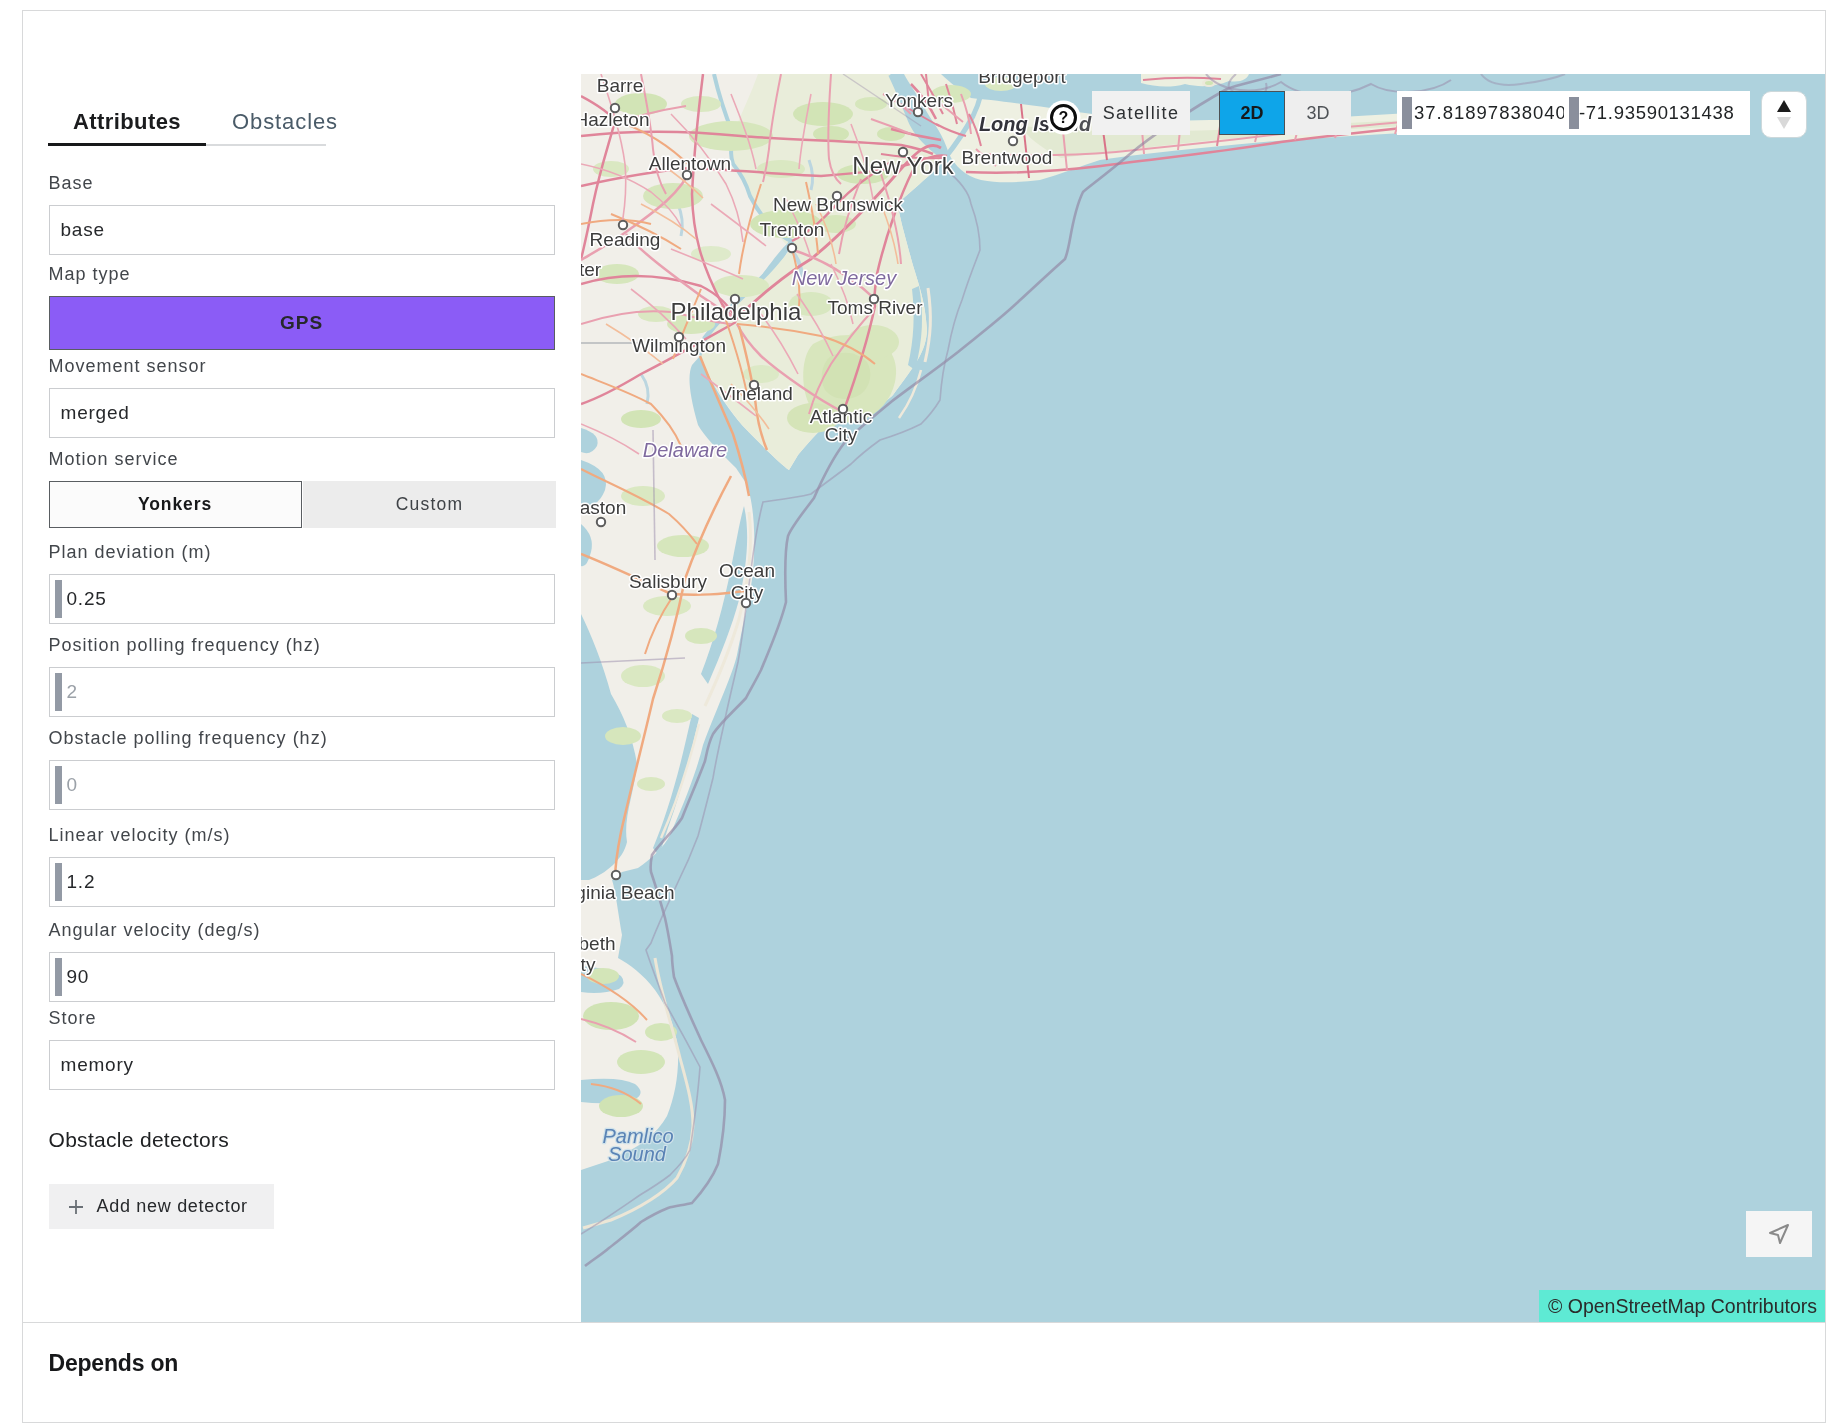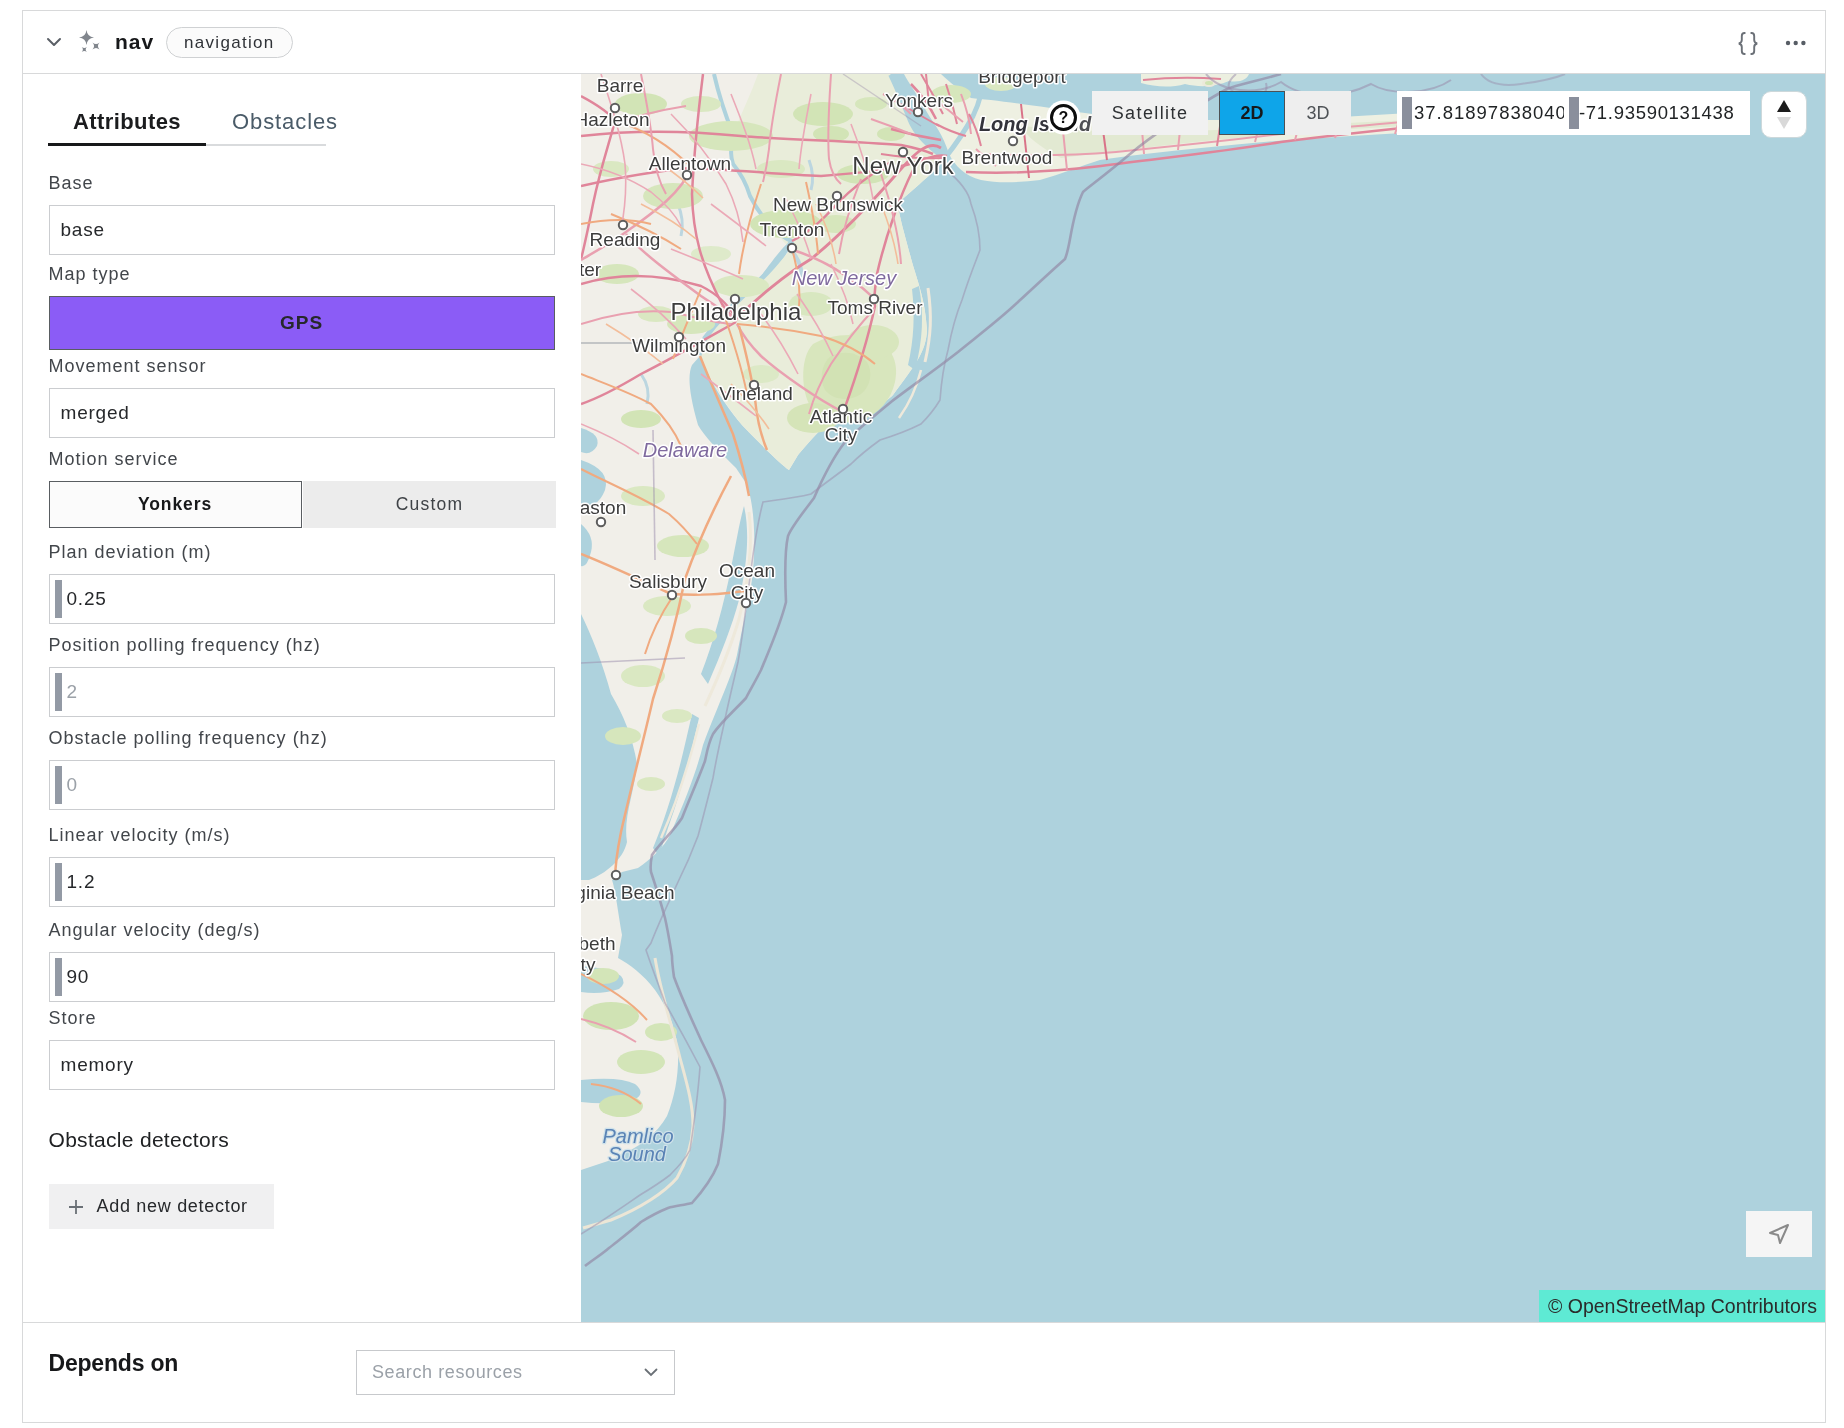--- a/index.html
+++ b/index.html
@@ -7,41 +7,20 @@
 #header{position:absolute;left:0;top:0;width:100%;height:63px;border-bottom:1px solid #d8d9da}
 .lbl{position:absolute;left:25.5px;width:506px;font-size:18px;color:#42464b;letter-spacing:1px;line-height:22px}
 .inp{position:absolute;left:25.5px;width:506px;height:50px;border:1px solid #cbcdd0;background:#fff;font-size:19px;color:#26282b;display:flex;align-items:center;padding-left:11px;letter-spacing:.8px}
 .num{padding-left:17px}
 .handle{position:absolute;left:5px;top:5px;bottom:5px;width:7px;background:#939aa5}
 .ph{color:#9ba1a8}
 </style></head>
 <body>
 <div id="card">
 
-  <div id="header">
-    <svg class="abs" style="left:23px;top:26px" width="16" height="10" viewBox="0 0 16 10">
-        <path d="M2 2 L8 8 L14 2" fill="none" stroke="#5a5f66" stroke-width="2" stroke-linecap="round" stroke-linejoin="round"></path>
-      </svg>
-    <svg class="abs" style="left:53px;top:19px" width="30" height="29" viewBox="0 0 30 29" fill="#81868d">
-        <path d="M10.5,0.0 Q11.25,6.75 18.0,7.5 Q11.25,8.25 10.5,15.0 Q9.75,8.25 3.0,7.5 Q9.75,6.75 10.5,0.0 Z"></path>
-        <path d="M20,11.0 Q20.25,15.75 25.0,16 Q20.25,16.25 20,21.0 Q19.75,16.25 15.0,16 Q19.75,15.75 20,11.0 Z" transform="rotate(45 20 16)"></path>
-        <path d="M8.3,15.9 Q8.48,19.32 11.9,19.5 Q8.48,19.68 8.3,23.1 Q8.120000000000001,19.68 4.700000000000001,19.5 Q8.120000000000001,19.32 8.3,15.9 Z" transform="rotate(45 8.3 19.5)"></path>
-      </svg>
-    <div class="abs" style="left:92px;top:19px;font-size:21px;font-weight:bold;color:#17181a;letter-spacing:1px">nav</div>
-    <div class="abs" style="left:143px;top:16px;height:31px;padding:0 17px;border:1px solid #cfd1d3;border-radius:16px;background:#fbfbfb;font-size:17px;color:#2f3237;display:flex;align-items:center;letter-spacing:1.3px">navigation</div>
-    <svg class="abs" style="left:1714px;top:21px" width="22" height="23" viewBox="0 0 22 23" fill="none" stroke="#6b7077" stroke-width="1.9" stroke-linecap="square">
-        <path d="M7.5,1 C5.5,1 4.8,2.2 4.8,4 L4.8,8 C4.8,10 3.8,11 1.8,11.5 C3.8,12 4.8,13 4.8,15 L4.8,19 C4.8,20.8 5.5,22 7.5,22"></path>
-        <path d="M14.5,1 C16.5,1 17.2,2.2 17.2,4 L17.2,8 C17.2,10 18.2,11 20.2,11.5 C18.2,12 17.2,13 17.2,15 L17.2,19 C17.2,20.8 16.5,22 14.5,22"></path>
-      </svg>
-    <svg class="abs" style="left:1762px;top:28px" width="22" height="8" viewBox="0 0 22 8" fill="#575d65">
-        <circle cx="3" cy="4" r="2.2"></circle>
-        <circle cx="10.7" cy="4" r="2.2"></circle>
-        <circle cx="18.4" cy="4" r="2.2"></circle>
-      </svg>
-  </div>
 
   <div class="abs" style="left:25px;top:100px;width:158px;text-align:center;font-size:22px;font-weight:bold;color:#1b1c1e;letter-spacing:0.4px;line-height:22px">Attributes</div>
   <div class="abs" style="left:183px;top:100px;width:158px;text-align:center;font-size:22px;color:#4a5b68;letter-spacing:0.9px;line-height:22px">Obstacles</div>
   <div class="abs" style="left:25px;top:132px;width:158px;height:3px;background:#17181a"></div>
   <div class="abs" style="left:183px;top:133px;width:120px;height:2px;background:#d9dbdd"></div>
 
   <div id="form">
   <div class="lbl" style="top:161px">Base</div>
   <div class="inp" style="top:194px">base</div>
   <div class="lbl" style="top:252px">Map type</div>
@@ -297,21 +276,21 @@
 <circle cx="91" cy="521" r="4.2"></circle>
 <circle cx="165" cy="529" r="4.2"></circle>
 <circle cx="35" cy="801" r="4.2"></circle>
 <circle cx="432" cy="67" r="4.2"></circle>
 <circle cx="20" cy="448" r="4.2"></circle>
 </g>
 </svg>
 
 <div style="position:absolute;left:469px;top:30px;width:27px;height:27px;border-radius:50%;background:#fff;border:3.5px solid #0d0d0d;box-shadow:0 0 0 3.5px #ffffff;display:flex;align-items:center;justify-content:center;font-size:16px;font-weight:bold;color:#0d0d0d;font-family:'Liberation Sans',sans-serif">?</div>
 
-<div style="position:absolute;left:511px;top:17px;width:116px;height:44px;background:#f1f1f1;display:flex;align-items:center;justify-content:center;font-size:18px;color:#2e3134;letter-spacing:1.4px">Satellite</div>
+<div style="position:absolute;left:511px;top:17px;width:98px;height:44px;background:#f1f1f1;display:flex;align-items:center;justify-content:center;font-size:18px;color:#2e3134;letter-spacing:1.4px">Satellite</div>
 
 <div style="position:absolute;left:638px;top:17px;width:66px;height:44px;background:#0ea5e9;border:1px solid #4d5154;display:flex;align-items:center;justify-content:center;font-size:18px;font-weight:bold;color:#17181a">2D</div>
 <div style="position:absolute;left:704px;top:17px;width:66px;height:44px;background:#eeeeee;display:flex;align-items:center;justify-content:center;font-size:18px;color:#4e5256">3D</div>
 
 <div style="position:absolute;left:816px;top:17px;width:186px;height:44px;background:#fff;display:flex;align-items:center;padding-left:17px;font-size:18.5px;color:#202325;letter-spacing:1px"><span style="position:absolute;left:5px;top:6px;bottom:6px;width:10px;background:#8a8f9c"></span>37.81897838040</div>
 <div style="position:absolute;left:983px;top:17px;width:186px;height:44px;background:#fff;display:flex;align-items:center;padding-left:15px;font-size:18.5px;color:#202325;letter-spacing:.7px"><span style="position:absolute;left:5px;top:6px;bottom:6px;width:10px;background:#8a8f9c"></span>-71.93590131438</div>
 
 <div style="position:absolute;left:1180px;top:17px;width:46px;height:47px;background:#fff;border:1px solid #ccd8db;border-radius:10px">
   <svg width="44" height="45" viewBox="0 0 44 45">
           <path d="M22 8 L29 20 L15 20 Z" fill="#1c1c1c"></path>
@@ -323,19 +302,14 @@
   <svg width="24" height="24" viewBox="0 0 24 24">
           <path d="M3 11 L21 3 L13 21 L11 13 Z" fill="none" stroke="#8a8a8a" stroke-width="2" stroke-linejoin="round"></path>
         </svg>
 </div>
 
 <div style="position:absolute;left:958px;top:1216px;width:286px;height:32px;background:#5eead4;display:flex;align-items:center;justify-content:flex-end;padding-right:8px;font-size:19.5px;color:#2b2b2b">© OpenStreetMap Contributors</div>
 </div>
 
   <div class="abs" style="left:0;top:1311px;width:1802px;height:100px;border-top:1px solid #d8d9da;background:#fff">
     <div class="abs" style="left:25.5px;top:27px;font-size:23px;font-weight:bold;color:#17181a;letter-spacing:-0.2px">Depends on</div>
-    <div class="abs" style="left:333px;top:27px;width:319px;height:45px;border:1px solid #c7c9cc;background:#fff;display:flex;align-items:center;padding-left:15px;font-size:18px;color:#9ba1a8;letter-spacing:.6px">Search resources
-      <svg class="abs" style="right:16px;top:17px" width="14" height="9" viewBox="0 0 14 9">
-          <path d="M1.5 1.5 L7 7 L12.5 1.5" fill="none" stroke="#6a7076" stroke-width="1.8" stroke-linecap="round"></path>
-        </svg>
-    </div>
   </div>
 </div>
 
 </body></html>

